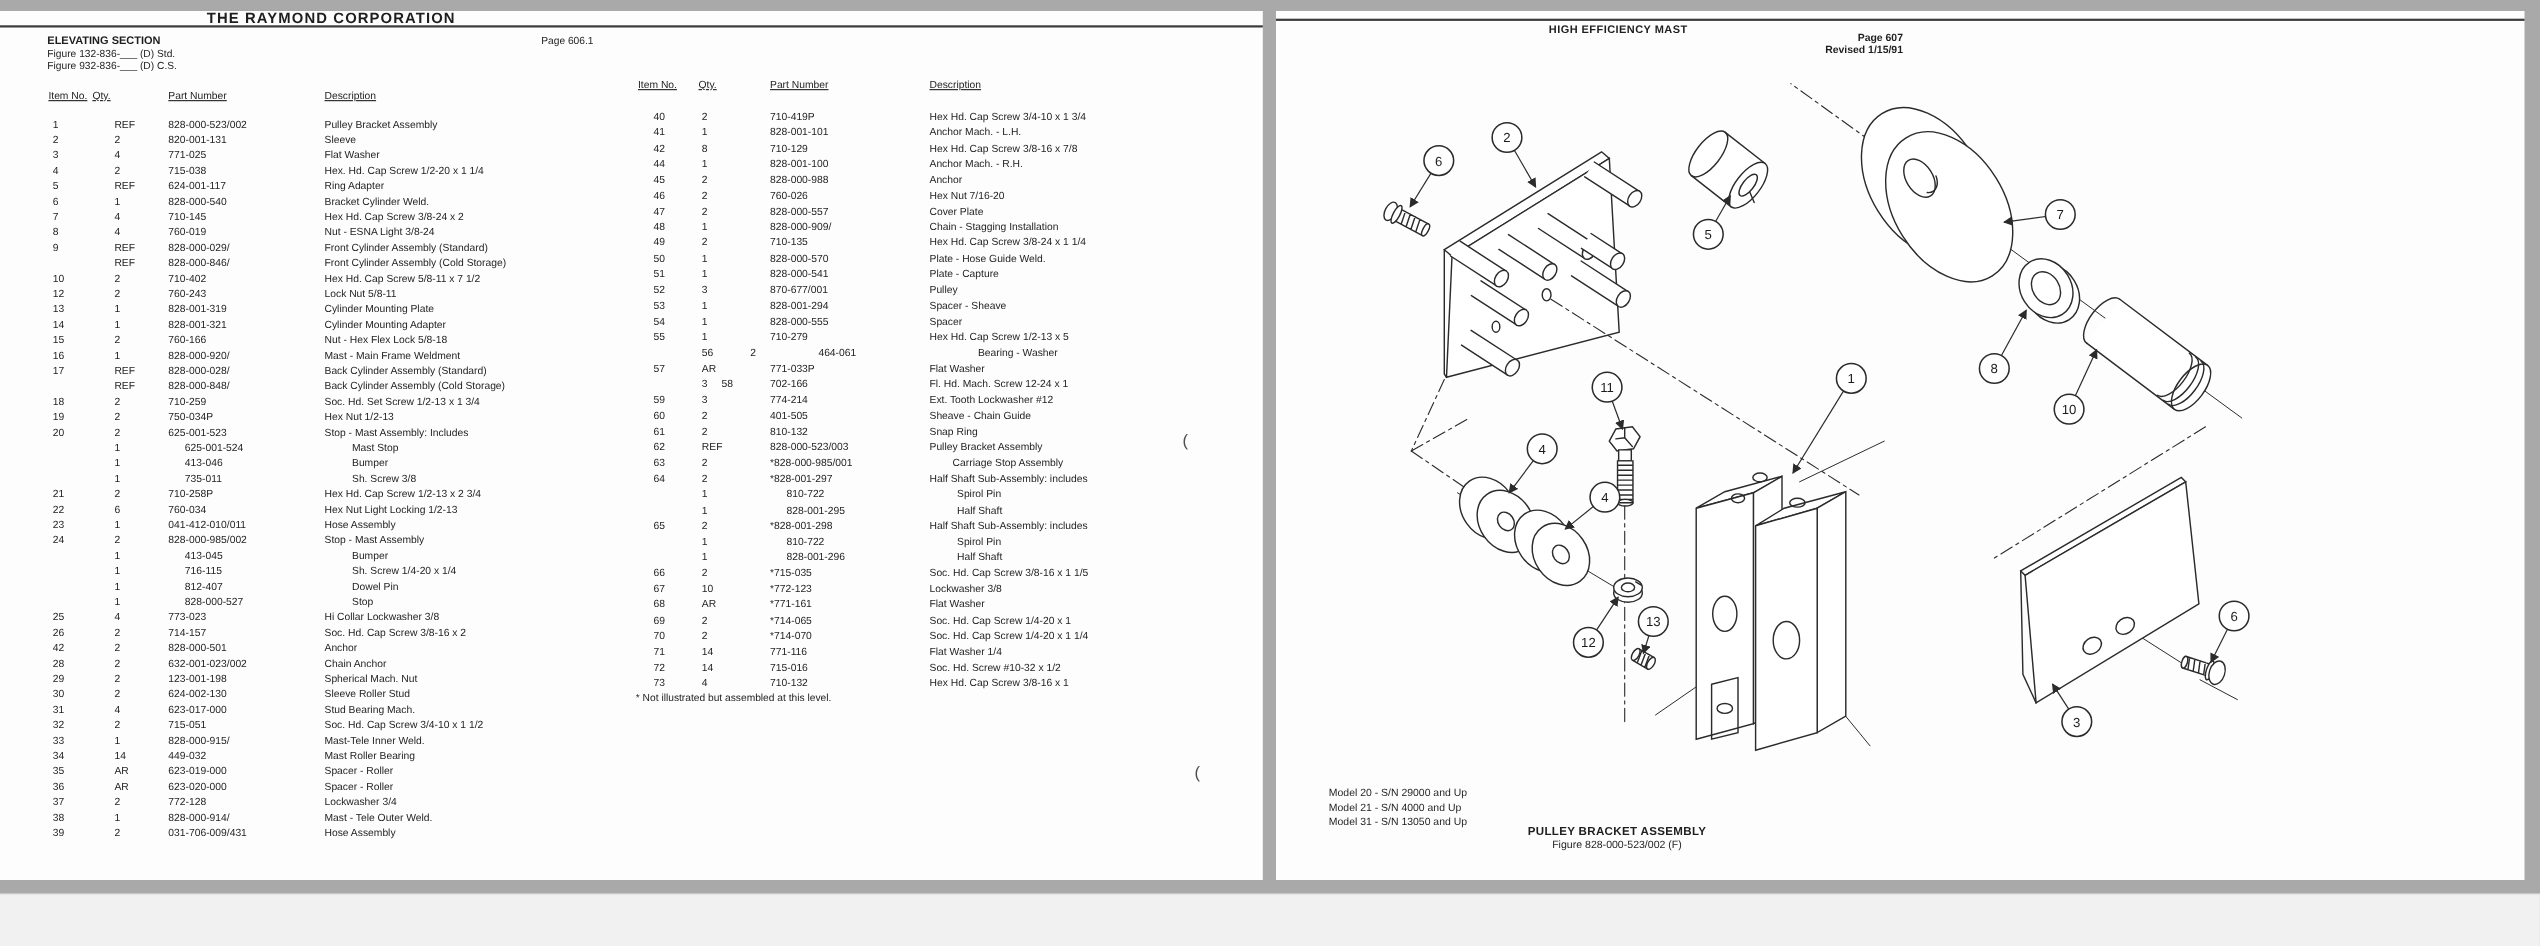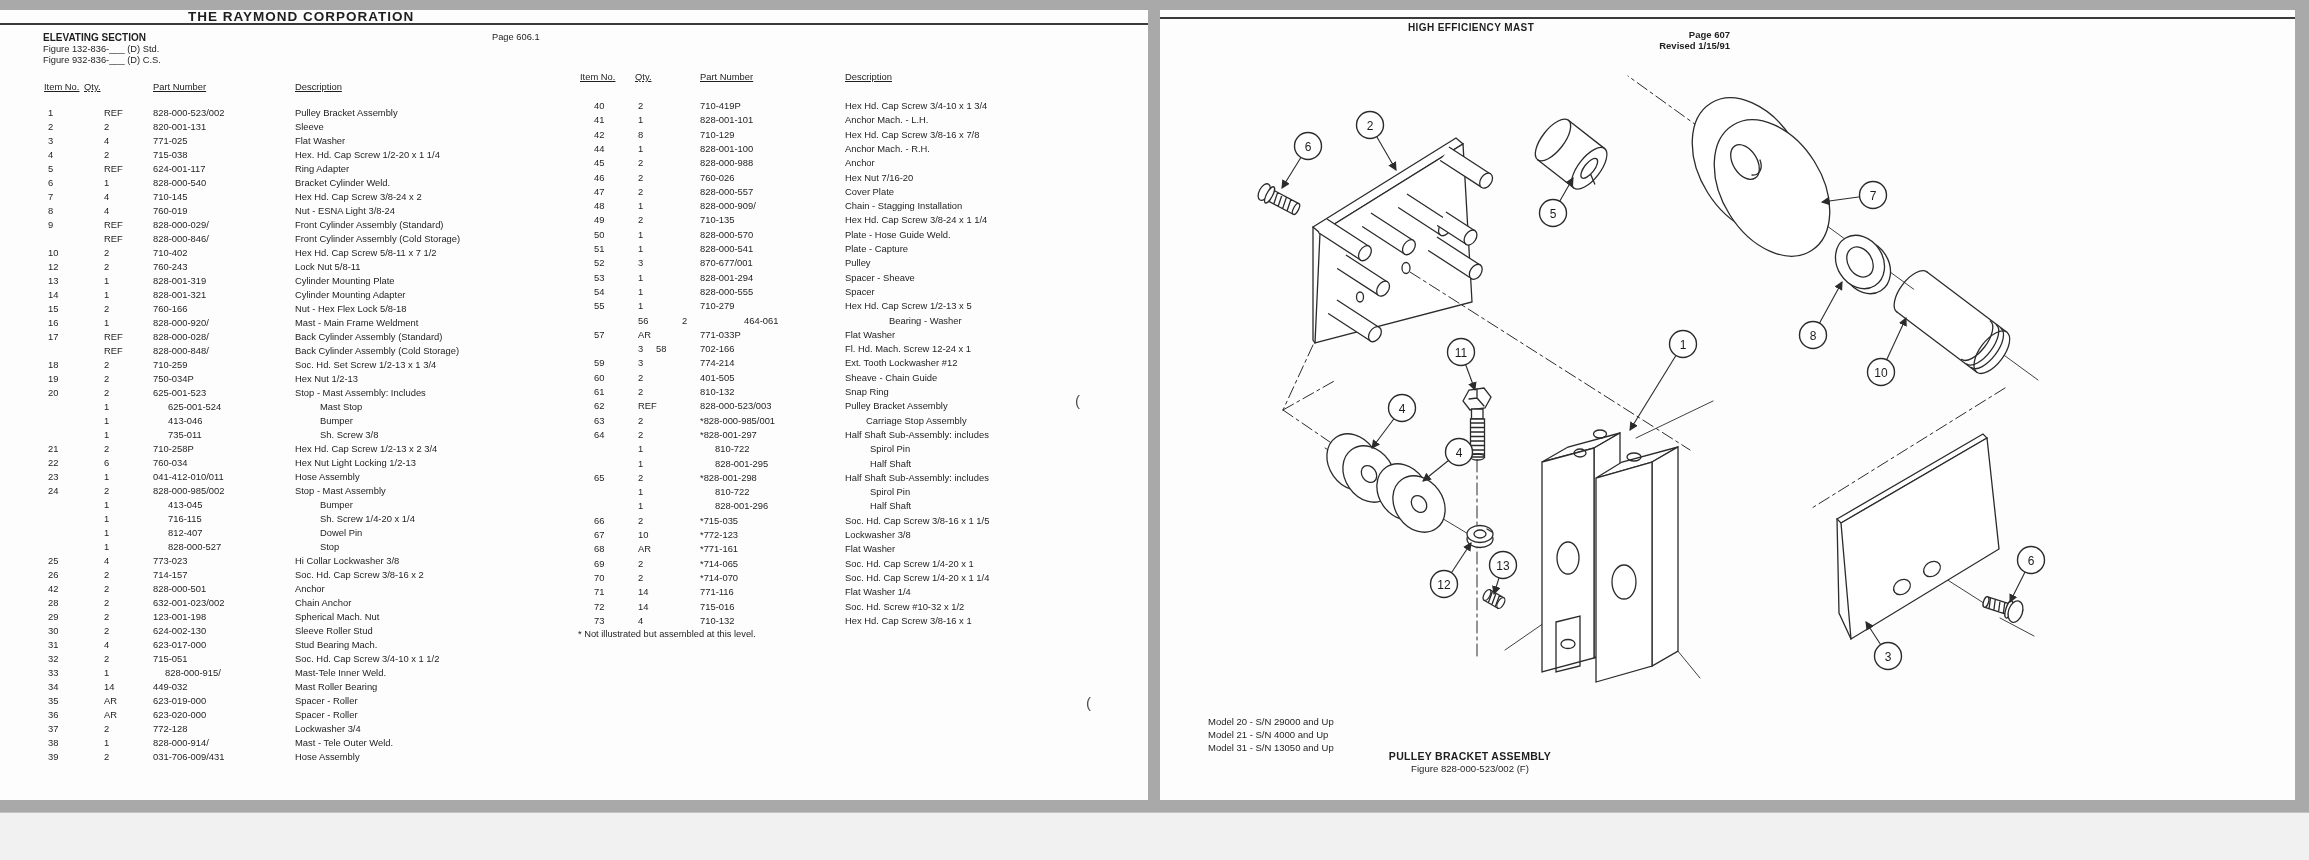--- a/index.html
+++ b/index.html
@@ -289,21 +289,21 @@
       </div>
       <div class="trow" style="top: 643px;">
         <span style="left: 48px;">32</span>
         <span style="left: 104px;">2</span>
         <span style="left: 153px;">715-051</span>
         <span style="left: 295px;">Soc. Hd. Cap Screw 3/4-10 x 1 1/2</span>
       </div>
       <div class="trow" style="top: 657px;">
         <span style="left: 48px;">33</span>
         <span style="left: 104px;">1</span>
-        <span style="left: 153px; margin-left: 12px;">828-000-915/</span>
+        <span style="left: 153px;">828-000-915/</span>
         <span style="left: 295px;">Mast-Tele Inner Weld.</span>
       </div>
       <div class="trow" style="top: 671px;">
         <span style="left: 48px;">34</span>
         <span style="left: 104px;">14</span>
         <span style="left: 153px;">449-032</span>
         <span style="left: 295px;">Mast Roller Bearing</span>
       </div>
       <div class="trow" style="top: 685px;">
         <span style="left: 48px;">35</span>

